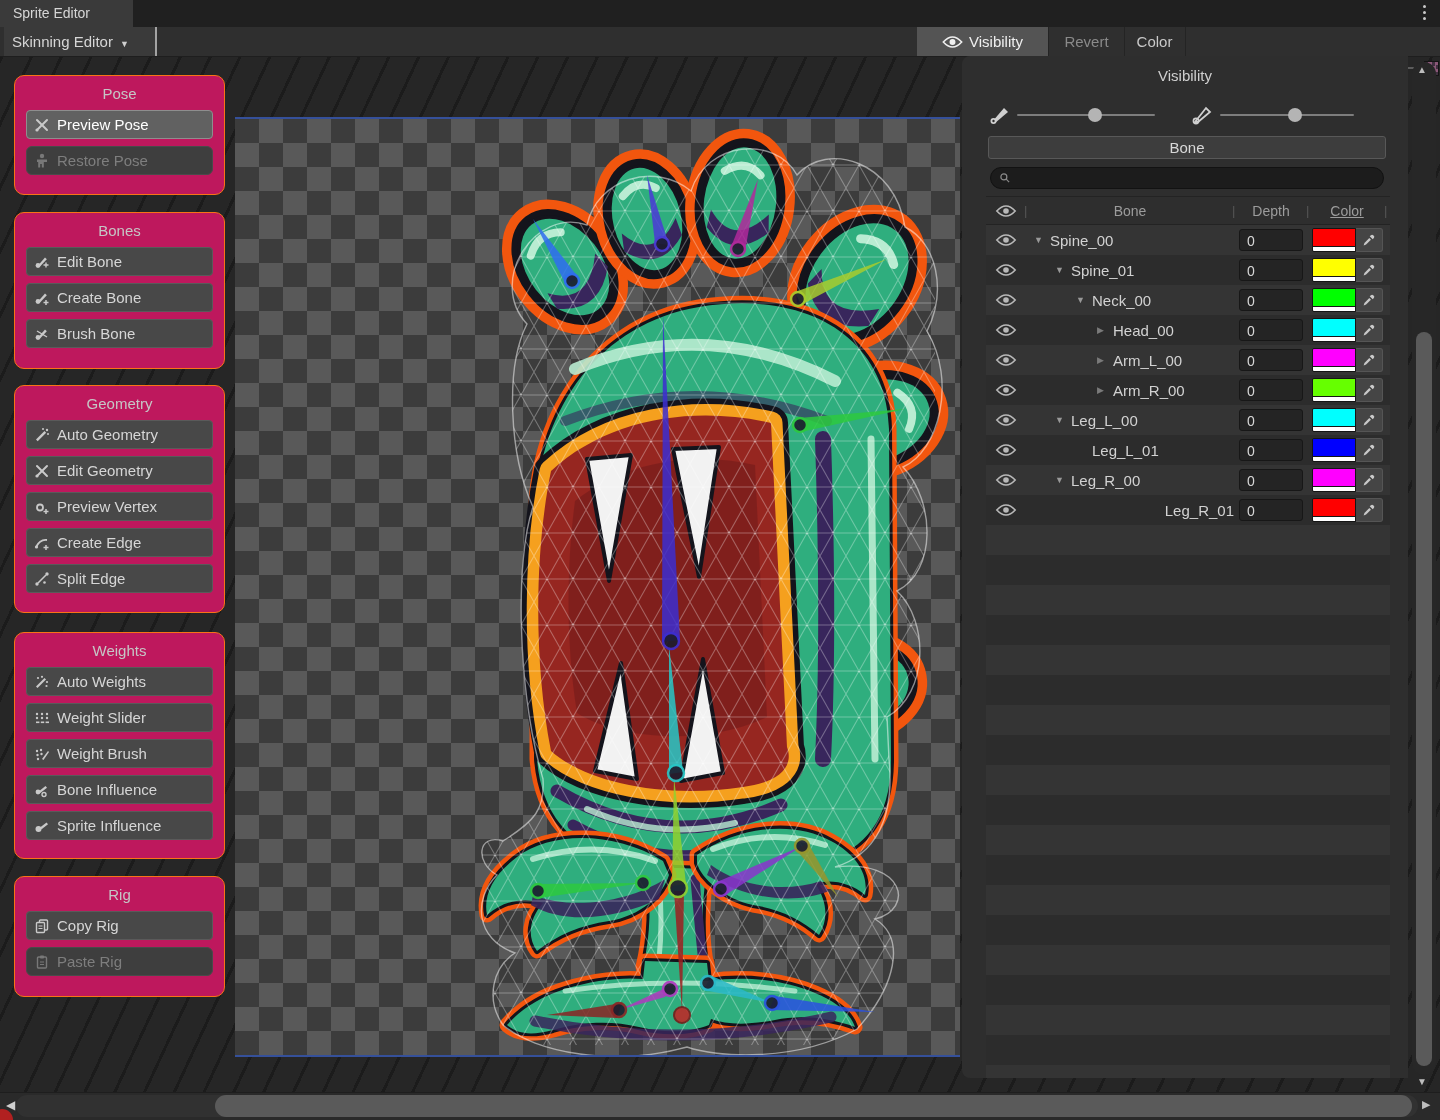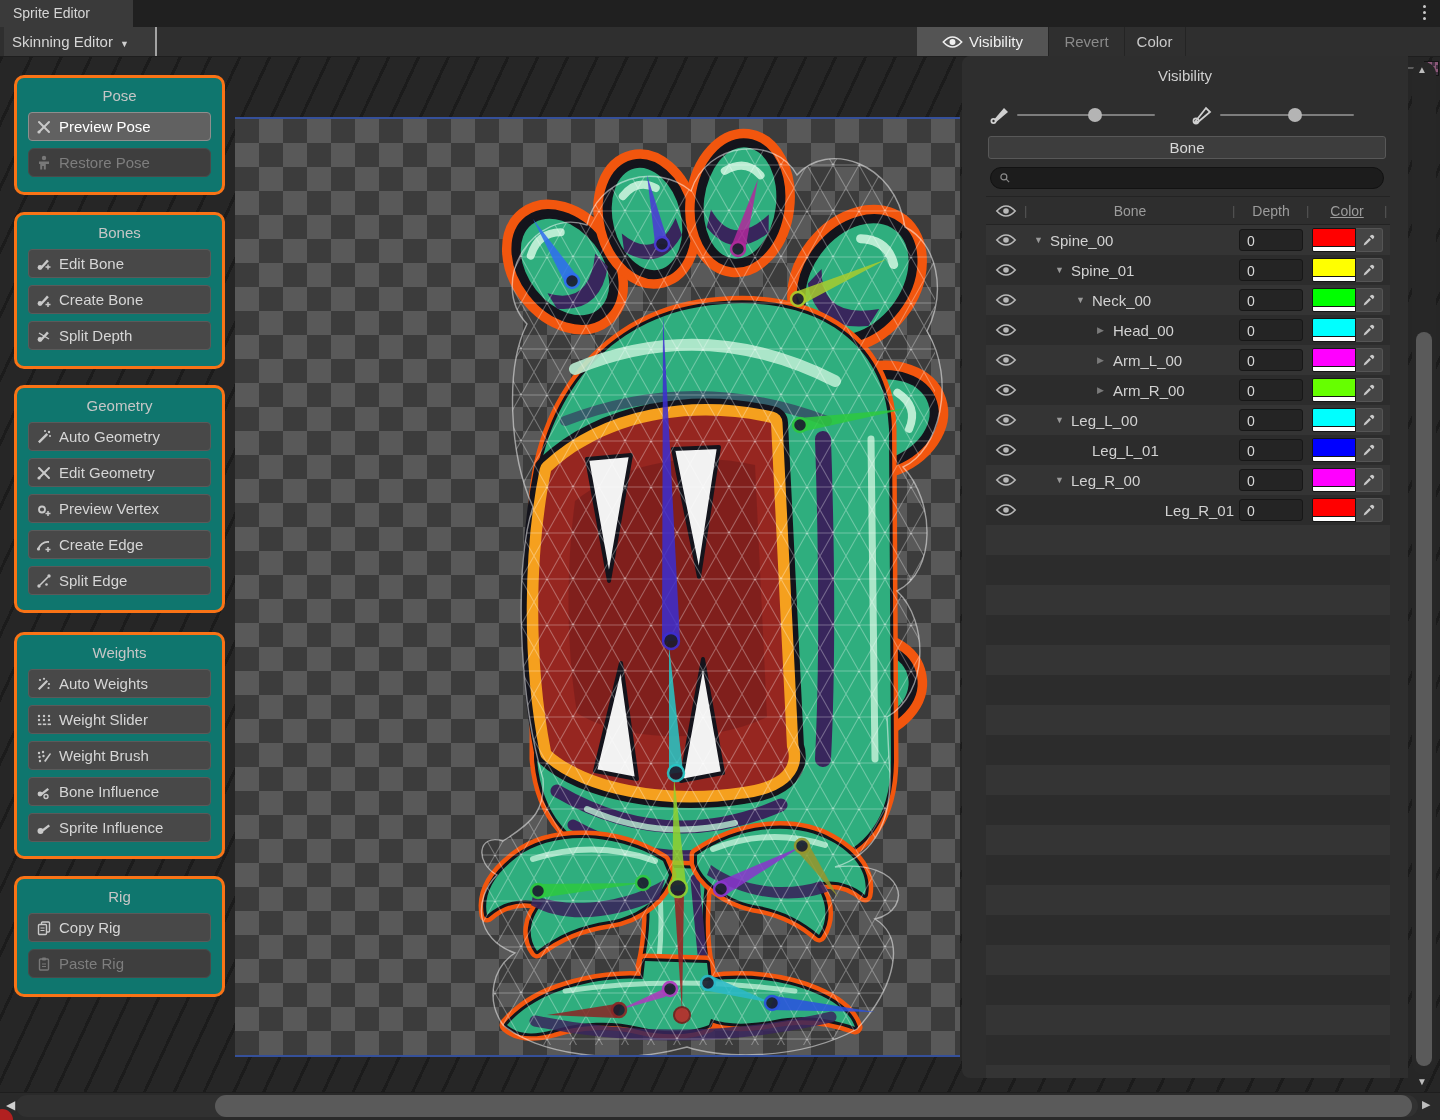--- a/index.html
+++ b/index.html
@@ -31,21 +31,21 @@
   .rgb-btn{position:absolute;left:1196px;top:31px;width:26px;height:20px;background:#151515;border-radius:3px;
            display:flex;padding:2px;box-sizing:border-box;cursor:pointer;}
   .rgb-btn i{flex:1;}
   .rgb-r{background:#e23b34;}.rgb-g{background:#5fc85a;}.rgb-b{background:#4a7ae6;}
   .hslider-track{position:absolute;height:2px;background:#5c5c5c;border-radius:1px;top:40px;}
   .hslider-knob{position:absolute;width:13px;height:13px;border-radius:50%;background:#b4b4b4;top:35px;cursor:pointer;}
   .checker-sw{position:absolute;width:15px;height:15px;top:34px;border:1px solid #141414;box-sizing:border-box;cursor:pointer;
     background:repeating-conic-gradient(#8a5878 0 25%,#403040 0 50%);background-size:7px 7px;}
   
   .sidebar{position:absolute;left:0;top:57px;width:235px;bottom:28px;}
-  .panel{position:absolute;left:14px;width:211px;background:#0f766e;border:3px solid #f97316;border-radius:10px;box-sizing:border-box;}
+  .panel{position:absolute;left:14px;width:211px;background:#be185d;border:1px solid #f97316;border-radius:10px;box-sizing:border-box;}
   .panel-pose{top:18px;height:120px;}
   .panel-bones{top:155px;height:157px;}
   .panel-geometry{top:328px;height:228px;}
   .panel-weights{top:575px;height:227px;}
   .panel-rig{top:819px;height:121px;}
   .panel-title{color:#c6c6c6;font-size:15px;text-align:center;padding:9px 0 8px;}
   .panel-body{padding:0 11px;}
   .side-btn{height:29px;margin-bottom:7px;background:#484848;border:1px solid #5a5a5a;border-radius:4px;
             display:flex;align-items:center;gap:7px;padding-left:7px;box-sizing:border-box;cursor:pointer;
             color:#d6d6d6;font-size:15px;white-space:nowrap;}
@@ -221,21 +221,21 @@
   </div>
 
   <div class="side-btn">
     <span class="icon">
             <svg viewBox="0 0 16 16" fill="currentColor">
               <circle cx="4" cy="11.5" r="2.4"></circle>
               <path d="M4 11.5 L11 3.5 L12.8 5.2 L5.6 13 Z"></path>
               <path d="M3 5 L13 11" stroke="currentColor" stroke-width="1.4" fill="none"></path>
             </svg>
           </span>
-    <span class="lbl">Split Depth</span>
+    <span class="lbl">Brush Bone</span>
   </div>
 </div>
   </div>
 
   <div class="panel panel-geometry">
     <div class="panel-title">Geometry</div>
     <div class="panel-body">
   <div class="side-btn">
     <span class="icon">
             <svg viewBox="0 0 16 16" fill="currentColor">

